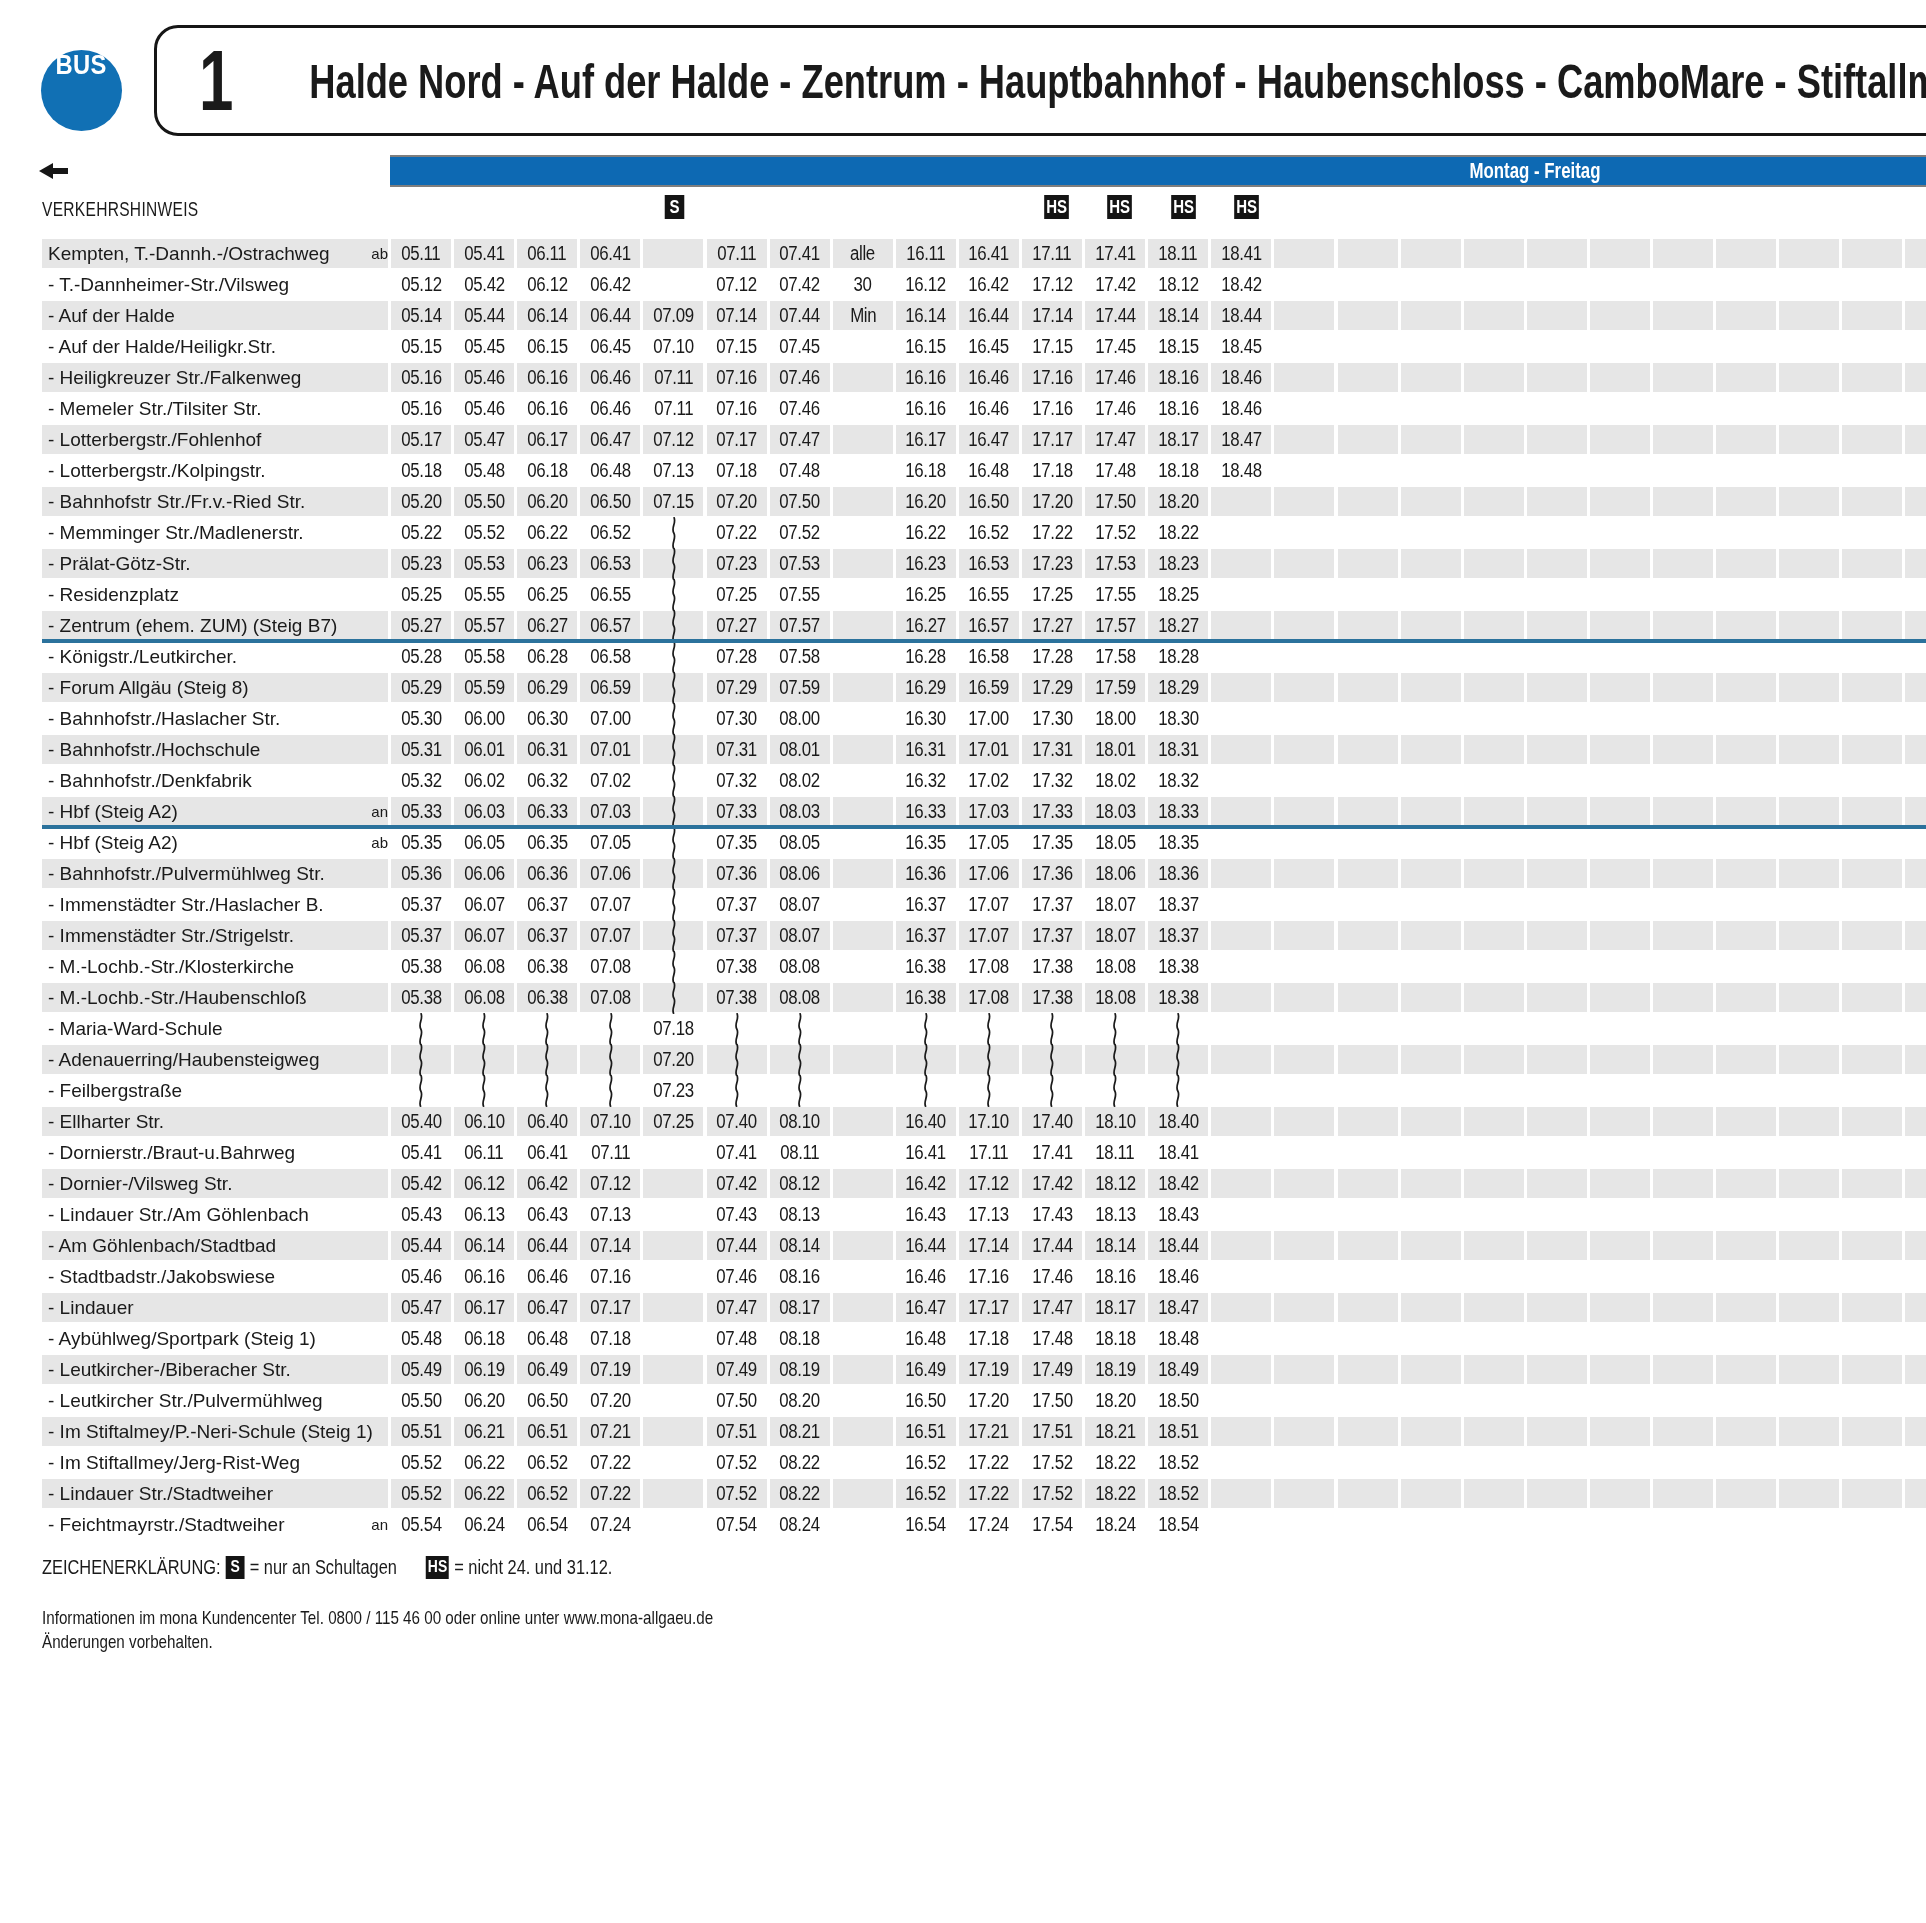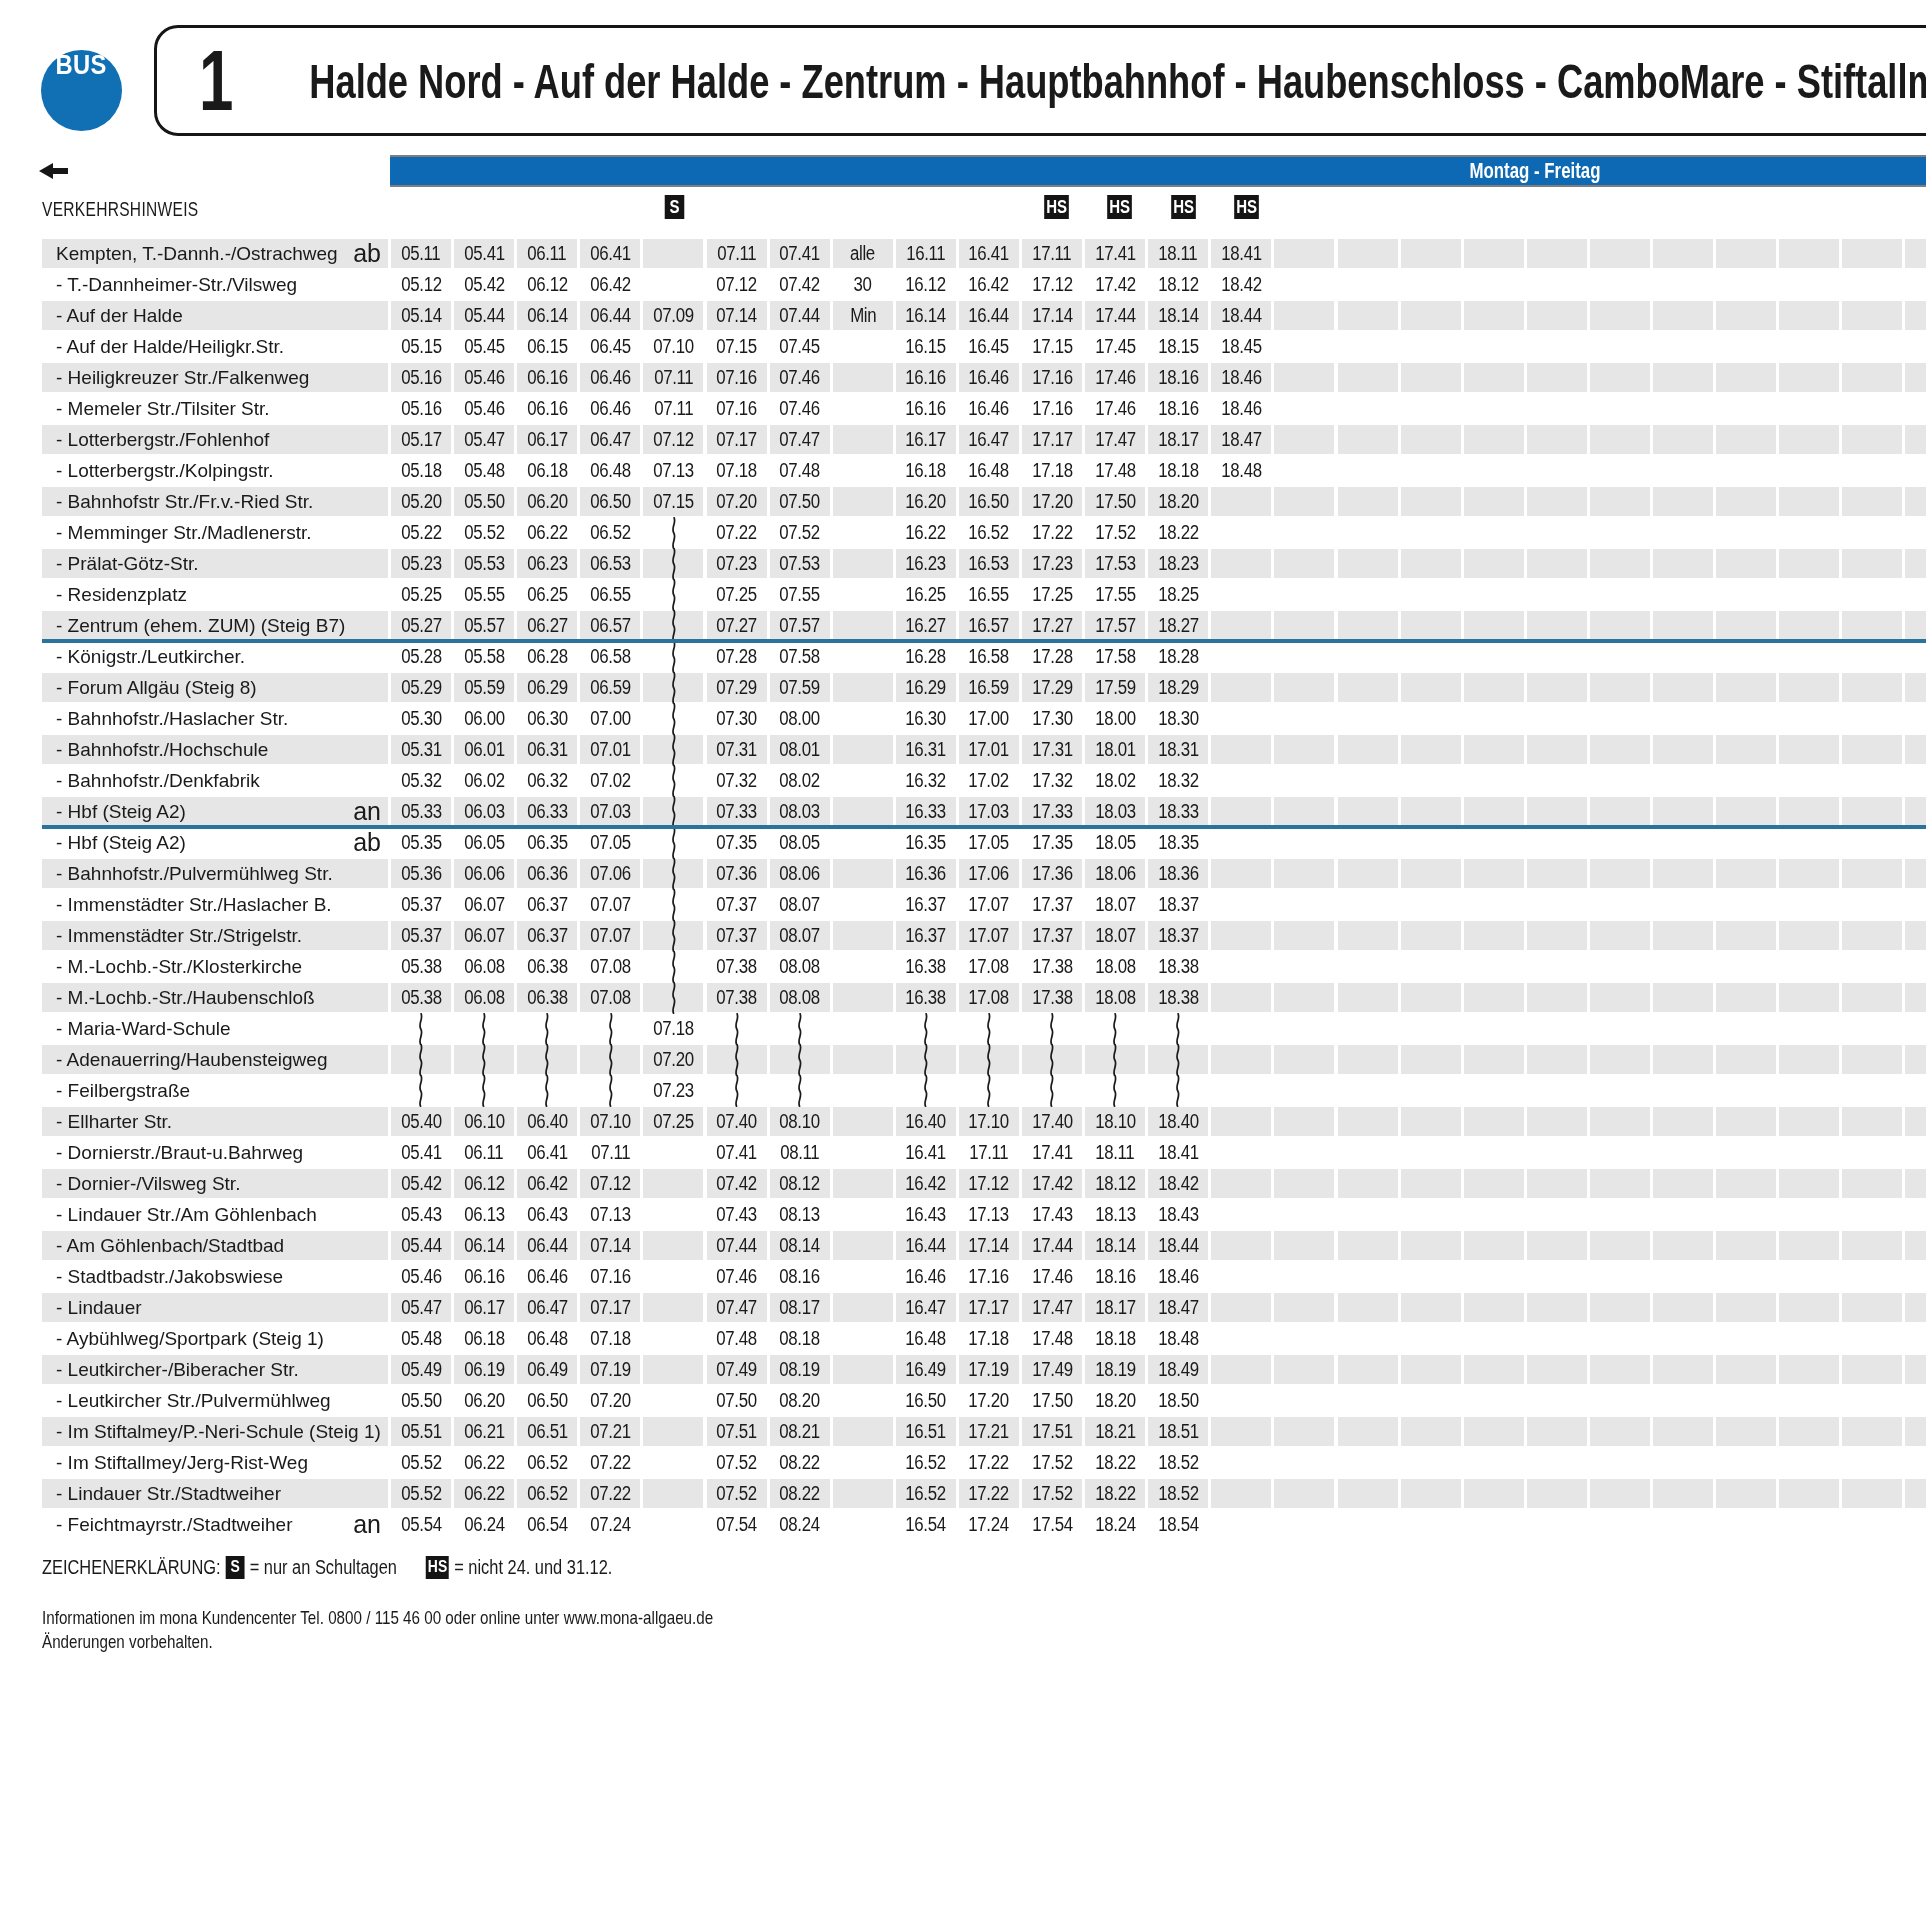--- a/index.html
+++ b/index.html
@@ -38,22 +38,22 @@
     transform:scaleX(.74);transform-origin:left center;white-space:nowrap;}
   .symbol-slot{position:absolute;top:195px;width:60px;display:flex;justify-content:center;}
   .sym-box{background:var(--symbol-black);color:#fff;font-weight:bold;font-size:17.7px;
     height:24px;min-width:18.5px;padding:0 2.3px;display:flex;align-items:center;justify-content:center;
     transform:scaleX(.85);}
   
   .timetable{position:absolute;left:42px;top:238px;width:2635px;}
   .row{position:relative;display:flex;gap:3.1px;height:31px;align-items:center;}
   .name-cell{width:346px;height:29px;flex:none;display:flex;align-items:center;}
   .row.odd .name-cell,.row.odd .cell{background:var(--row-gray);}
-  .stop{font-size:19px;white-space:nowrap;padding-left:14px;}
-  .tag{font-size:25px;margin-left:auto;padding-right:7px;}
+  .stop{font-size:19px;white-space:nowrap;padding-left:6px;}
+  .tag{font-size:15px;margin-left:auto;}
   .cell{width:60px;height:29px;flex:none;display:flex;align-items:center;justify-content:center;overflow:visible;}
   .cell .t{font-size:19.6px;white-space:nowrap;transform:scaleX(.86);letter-spacing:-0.4px;}
   .cell svg{display:block;height:32px;width:11.6px;margin:-1.2px auto;}
   .row.divider::after{content:"";position:absolute;left:0;right:-3.5px;bottom:-1.9px;height:4.2px;
     background:var(--divider-blue);z-index:3;}
   
   .legend{position:absolute;left:42px;top:1556px;display:flex;align-items:center;gap:6.2px;
     transform:scaleX(.82);transform-origin:left center;white-space:nowrap;}
   .legend .txt{font-size:20px;}
   .legend .sym-box{height:22.3px;font-size:17px;transform:none;}

